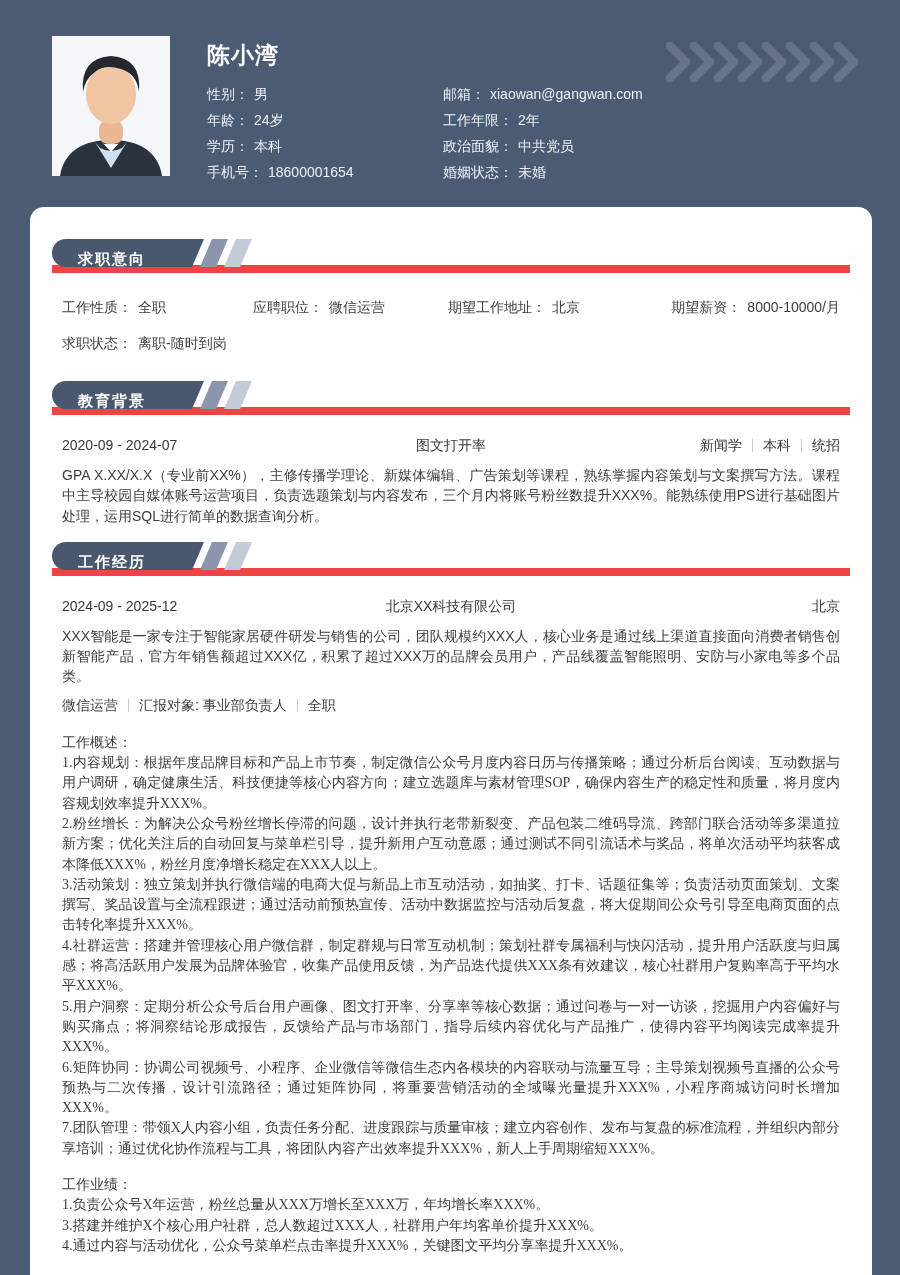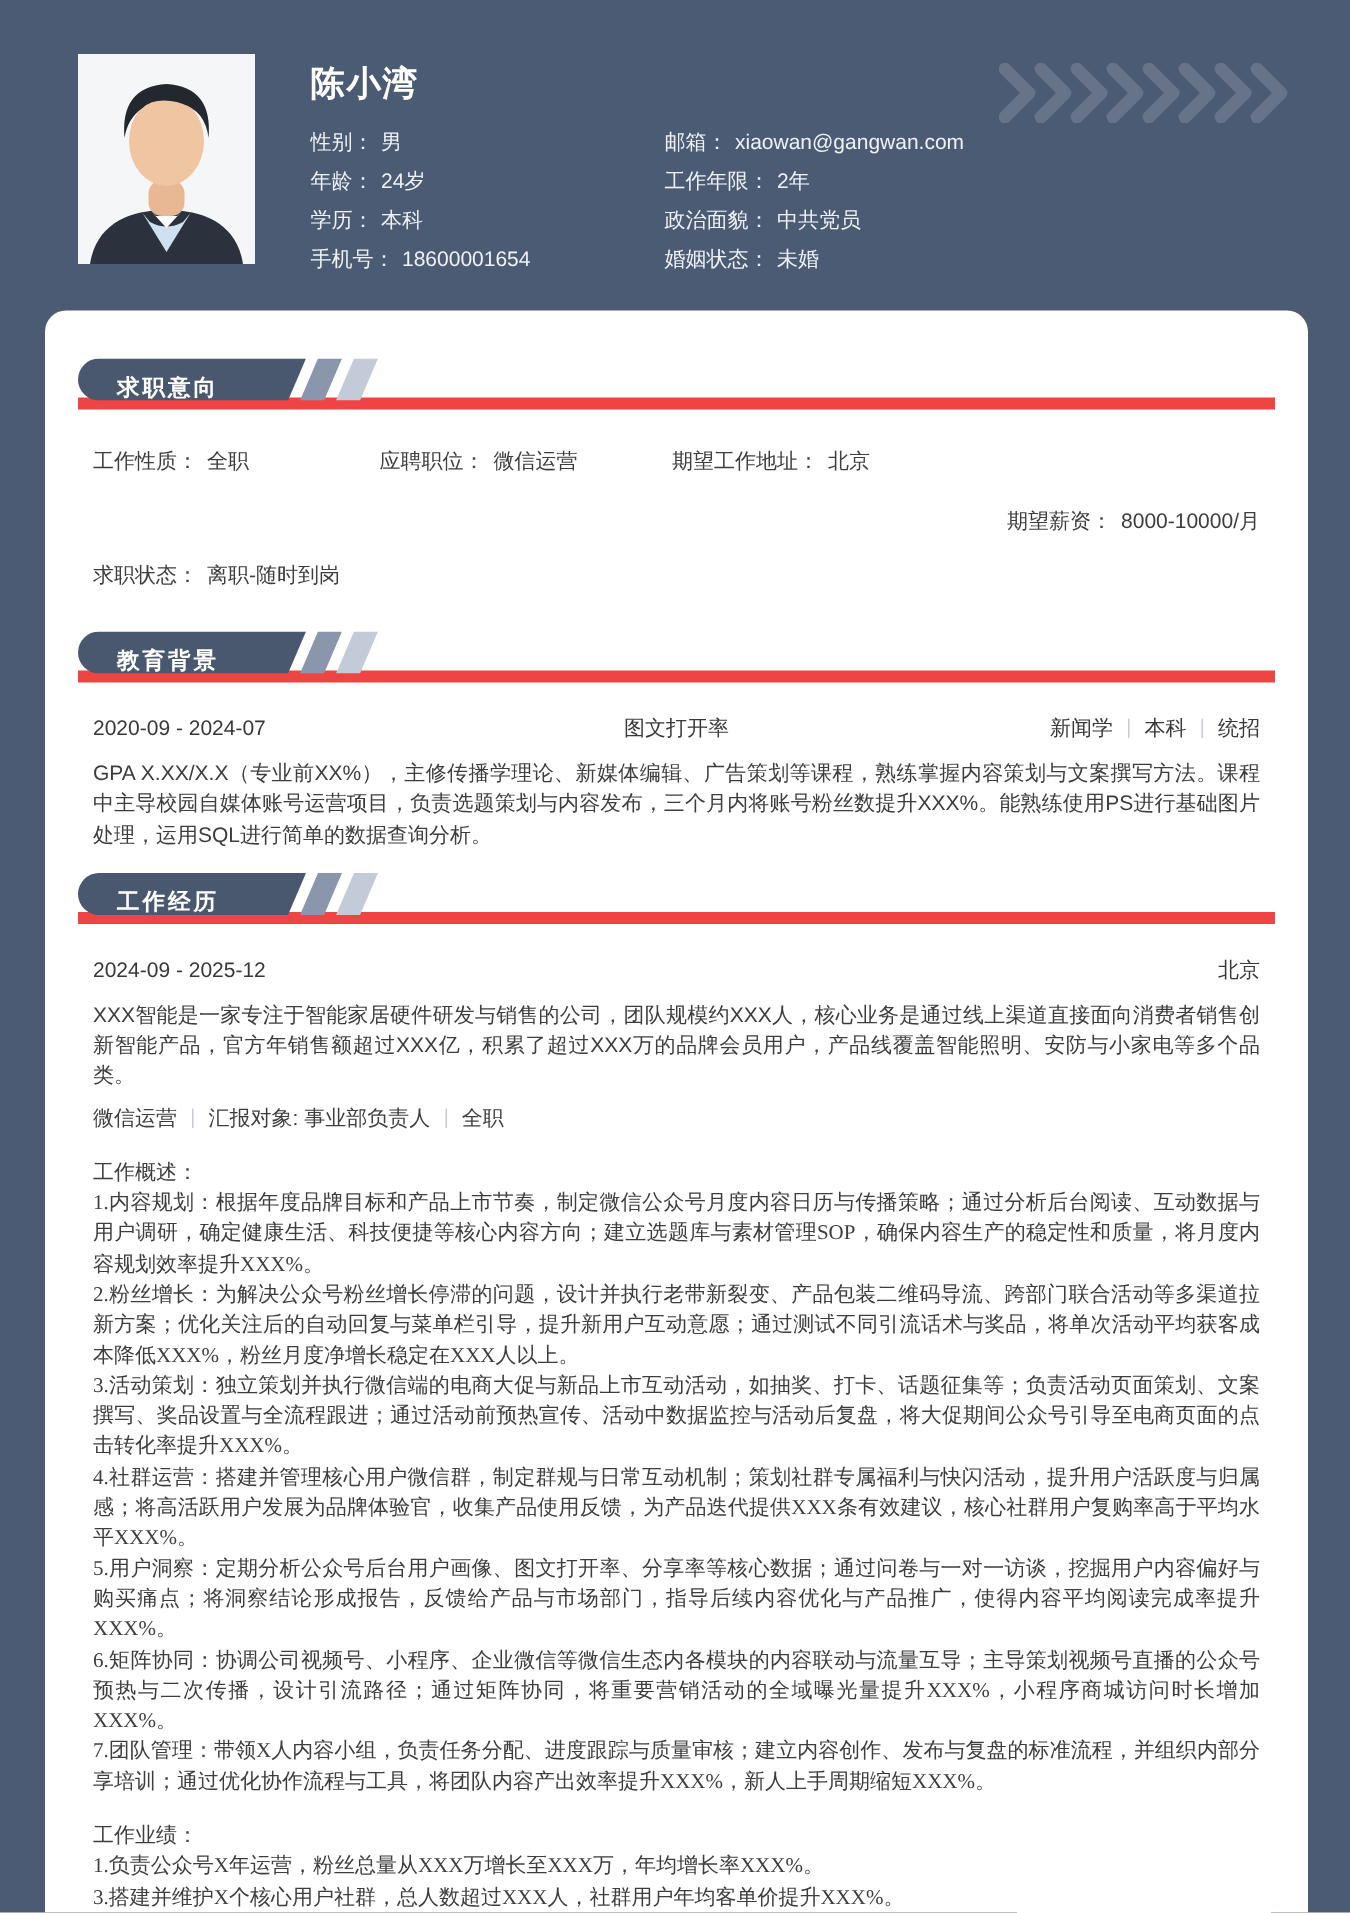--- a/index.html
+++ b/index.html
@@ -37,21 +37,21 @@
   }
   .sec-head .badge-svg { position:absolute; left:0; bottom:-2px; display:block; }
   .sec-title {
     position:absolute; left:26px; top:0; height:28px; line-height:28px;
     color:#ffffff; font-size:15px; font-weight:bold; letter-spacing:2px;
   }
   .mt38 { margin-top:38px; } .mt34 { margin-top:34px; } .mt22 { margin-top:22px; }
   .irow { display:flex; margin:26px 32px 0; font-size:14px; white-space:nowrap; }
   .irow.second { margin-top:18px; }
   .ic1 { width:191px; } .ic2 { width:195px; } .ic3 { width:213px; }
-  .ic4 { flex:1; text-align:right;margin-top:40px; }
+  .ic4 { flex:1; text-align:right; }
   .ifield .val { margin-left:6px; }
   .entry-row { display:flex; margin:22px 32px 0; font-size:14px; color:#383838; }
   .er-l { flex:1.1; text-align:left; white-space:nowrap; }
   .er-c { flex:1.4; text-align:center; white-space:nowrap; }
   .er-r { flex:1.1; text-align:right; white-space:nowrap; }
   .para {
     margin:10px 32px 0; font-size:14px; line-height:20.3px;
     text-align:justify; color:#3d3d3d;
   }
   .role-line { margin:8px 32px 0; font-size:14px; height:20px; line-height:20px; color:#3d3d3d; }
@@ -147,20 +147,21 @@
   <div class="sec-head mt22">
     <svg class="badge-svg" width="202" height="28" viewBox="0 0 202 28">
       <path d="M14 0 H152 L140 28 H14 A14 14 0 0 1 0 14 A14 14 0 0 1 14 0 Z" fill="#49586F"></path>
       <path d="M160 0 H176 L164 28 H148 Z" fill="#8A96AB"></path>
       <path d="M184 0 H200 L188 28 H172 Z" fill="#C4CBD8"></path>
     </svg>
     <span class="sec-title">工作经历</span>
   </div>
   <div class="entry-row">
     <div class="er-l">2024-09 - 2025-12</div>
+    <div class="er-c">北京XX科技有限公司</div>
     <div class="er-r">北京</div>
   </div>
   <div class="para">XXX智能是一家专注于智能家居硬件研发与销售的公司，团队规模约XXX人，核心业务是通过线上渠道直接面向消费者销售创新智能产品，官方年销售额超过XXX亿，积累了超过XXX万的品牌会员用户，产品线覆盖智能照明、安防与小家电等多个品类。</div>
   <div class="role-line">
     <span>微信运营</span><span class="pipe"></span><span>汇报对象: 事业部负责人</span><span class="pipe"></span><span>全职</span>
   </div>
 
   <div class="block">
     <div>工作概述：</div>
     <div>1.内容规划：根据年度品牌目标和产品上市节奏，制定微信公众号月度内容日历与传播策略；通过分析后台阅读、互动数据与用户调研，确定健康生活、科技便捷等核心内容方向；建立选题库与素材管理SOP，确保内容生产的稳定性和质量，将月度内容规划效率提升XXX%。</div>

